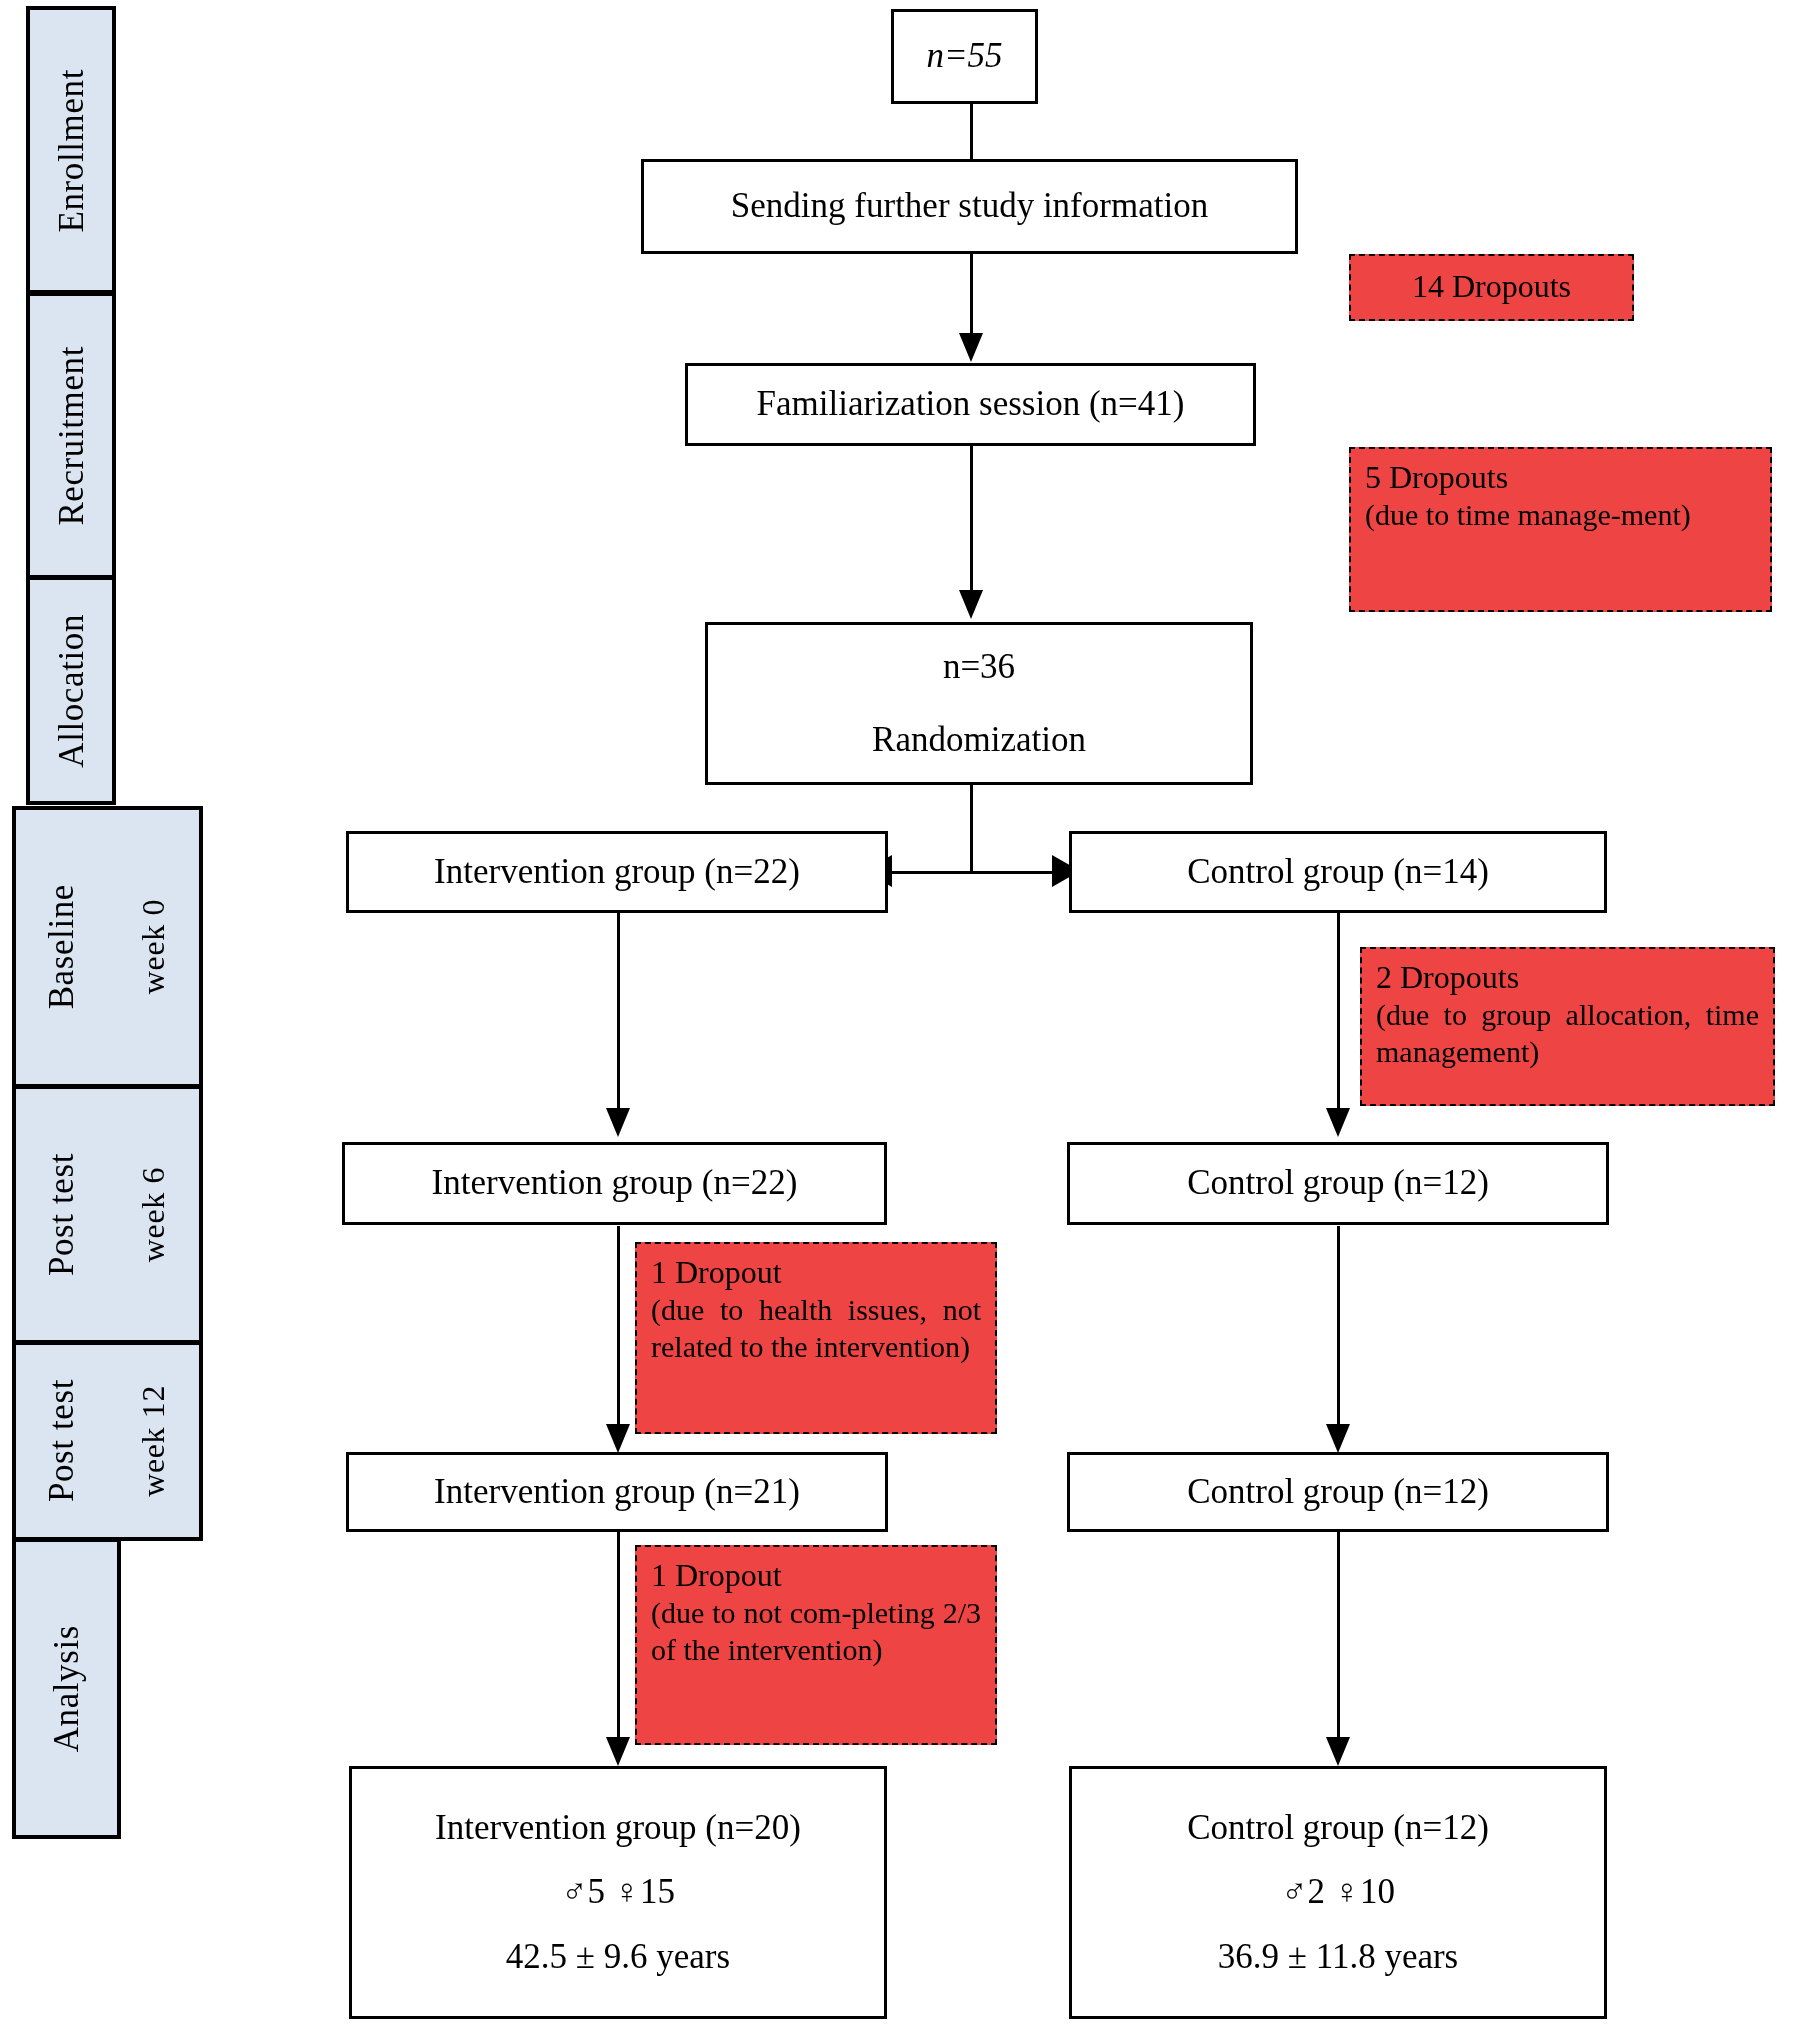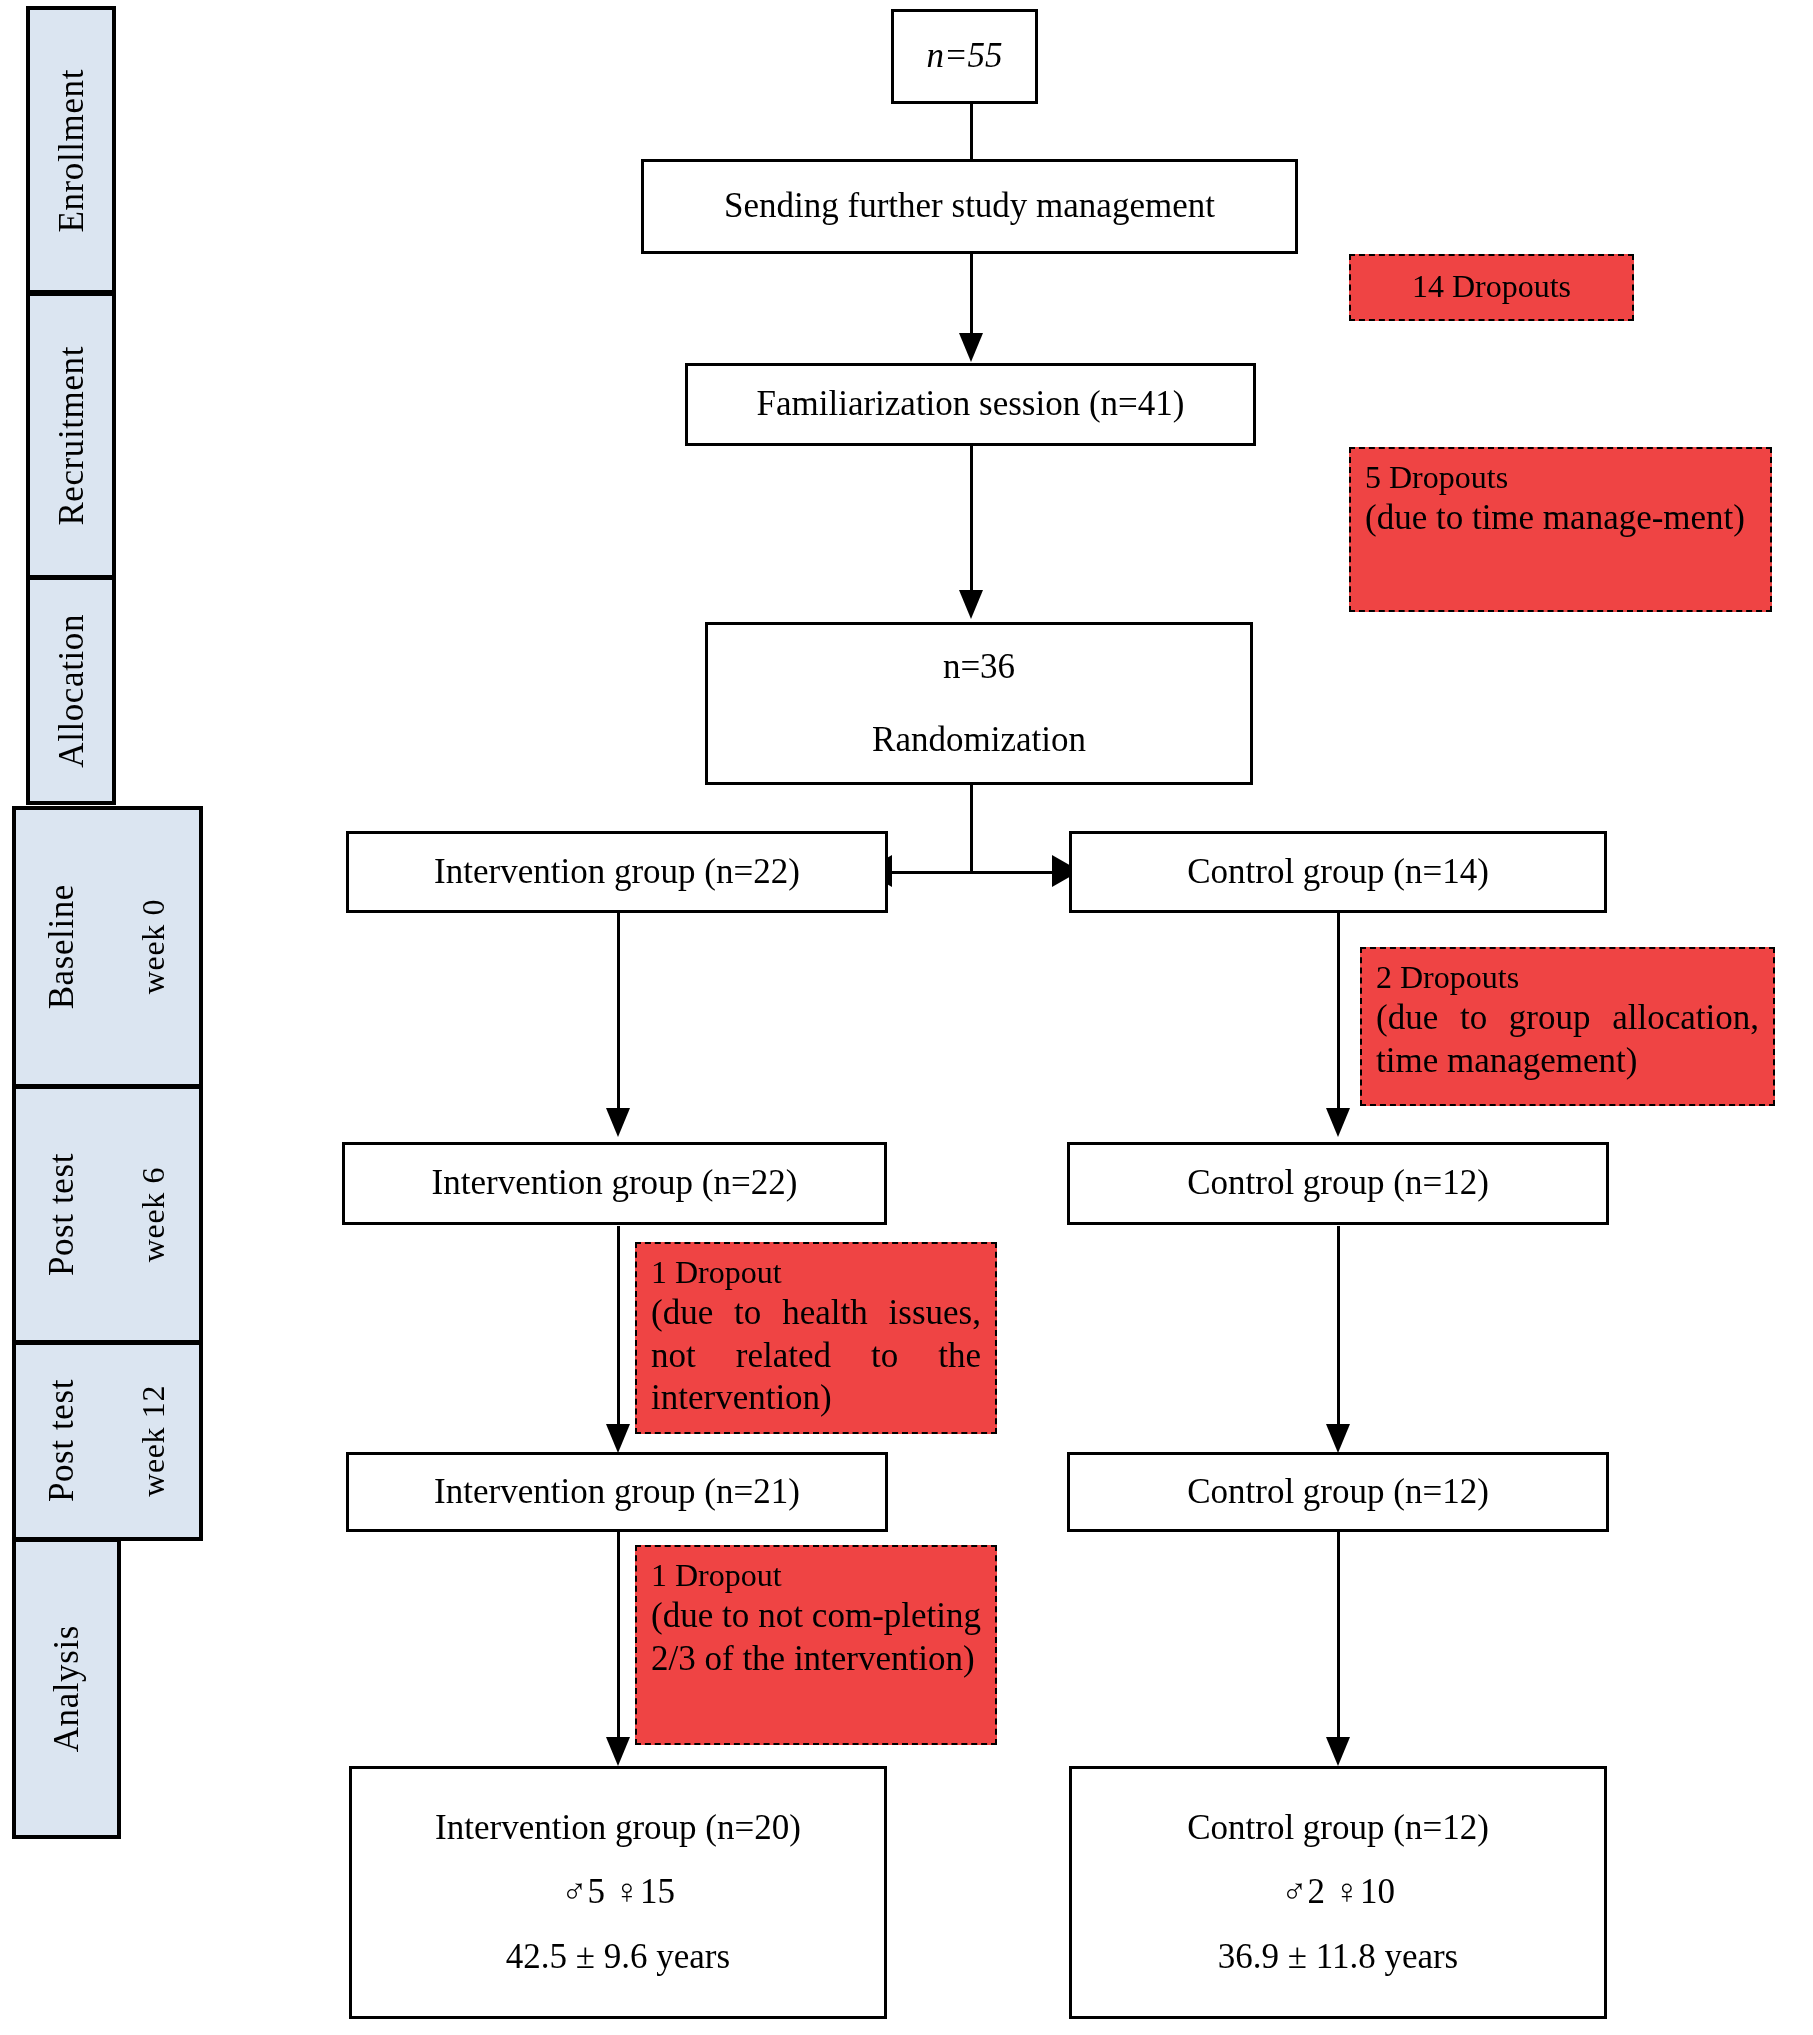--- a/index.html
+++ b/index.html
@@ -83,21 +83,21 @@
     box-sizing: border-box;
     padding: 9px 14px 10.3px 14px;
     font-size: 32px;
     line-height: 1.22;
   }
   .dropout .head { display: block; white-space: nowrap; }
   .dropout .body {
     display: block;
     text-align: justify;
     text-align-last: left;
-    font-size: 35px;
+    font-size: 30px;
     line-height: 1.22;
     hyphens: manual;
   }
   .dropout.center-one {
     display: flex;
     align-items: center;
     justify-content: center;
   }
 
   
@@ -181,21 +181,21 @@
     <span class="vtext">Analysis</span>
   </div>
 
   <div class="node" style="left:891px; top:9px; width:147px; height:95px;font-style:italic;">
     <span class="ln">n=55</span>
   </div>
 
   <div class="vline" style="left:970px; top:104px; height:56px;"></div>
 
   <div class="node" style="left:641px; top:159px; width:657px; height:95px;">
-    <span class="ln">Sending further study management</span>
+    <span class="ln">Sending further study information</span>
   </div>
 
   <div class="vline" style="left:970px; top:254px; height:90px;"></div>
   <div class="arrowhead-down" style="left:959px; top:333px;"></div>
 
   <div class="dropout center-one" style="left:1349px; top:254px; width:285px; height:67px;">
     <span class="head">14 Dropouts</span>
   </div>
 
   <div class="node" style="left:685px; top:363px; width:571px; height:83px;">

